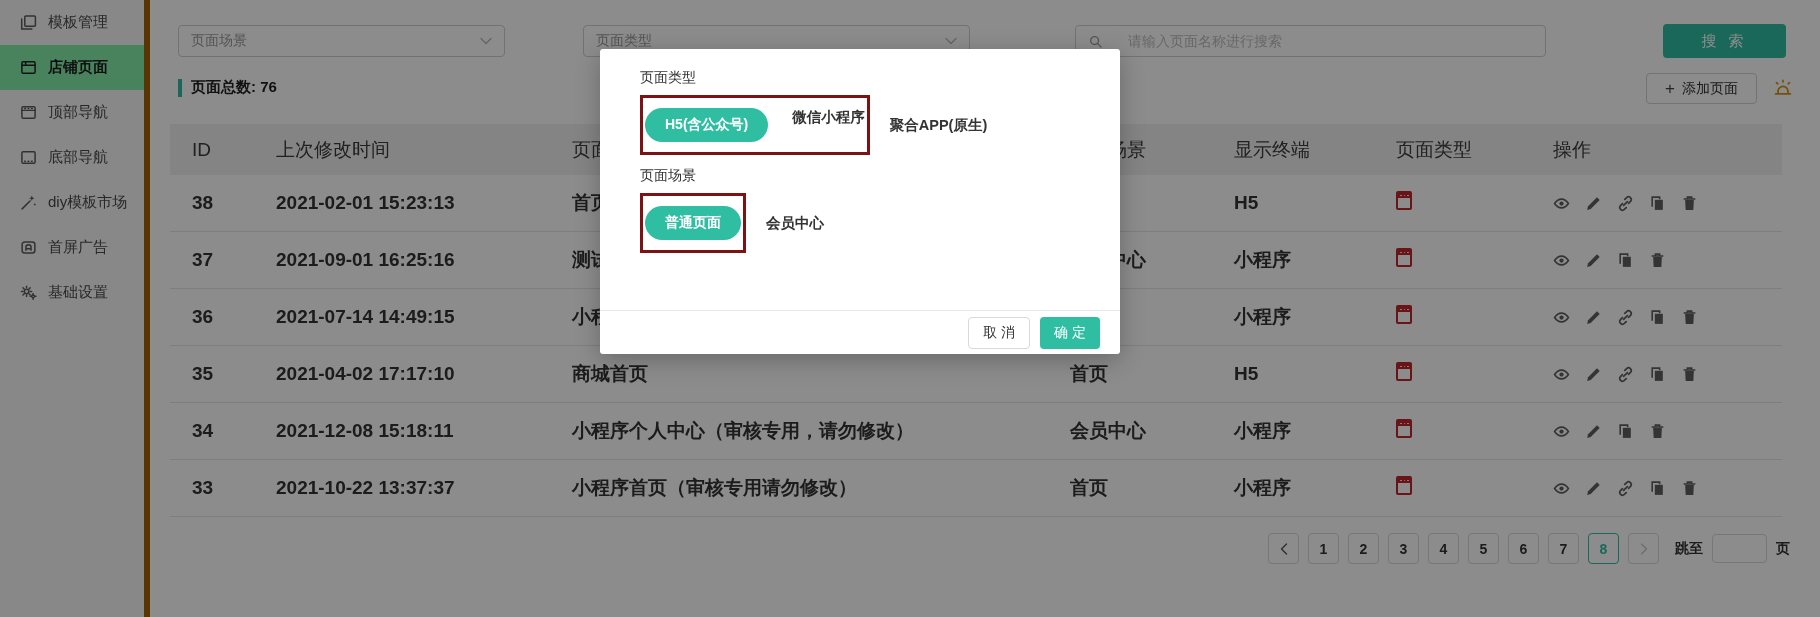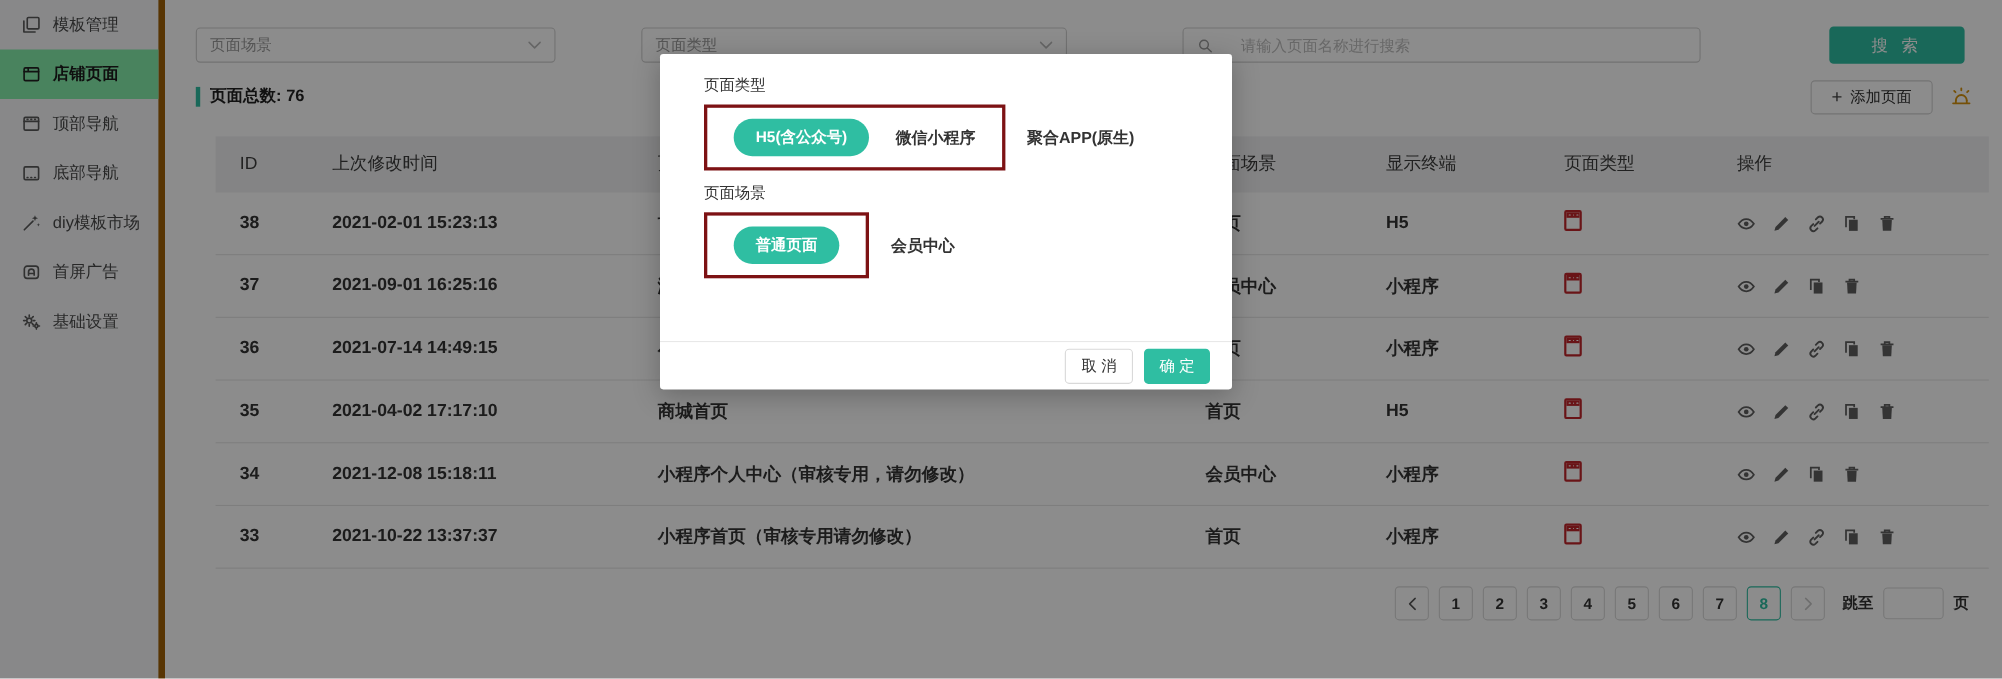--- a/index.html
+++ b/index.html
@@ -44,21 +44,21 @@
 
   .add-btn { position:absolute; left:1496px; top:73px; width:111px; height:31px;
              background:#fff; border:1px solid #d2d2d2; border-radius:4px; font-size:14px;
              color:#333; font-family:inherit; cursor:pointer; display:flex; align-items:center;
              justify-content:center; gap:7px; }
   .add-btn .plus { font-size:17px; line-height:1; color:#444; }
   .alarm { position:absolute; left:1622px; top:77px; width:22px; height:22px; color:#d6930f;
            cursor:pointer; display:flex; }
 
   
-  .table { position:absolute; left:46px; top:124px; width:1612px; font-size:16px; }
+  .table { position:absolute; left:20px; top:124px; width:1612px; font-size:19px; }
   .tr { display:grid; grid-template-columns:84px 296px 498px 164px 162px 157px 1fr;
         padding-left:22px; align-items:center; }
   .thead { background:#f0f1f2; height:51px; color:#3c3c3c; }
   .tbody .tr { height:57px; border-bottom:1px solid #e6e6e6; color:#333; font-weight:bold; }
   .ops { display:flex; gap:15px; align-items:center; }
   .op { color:#5f5f5f; display:flex; cursor:pointer; }
 
   .red-page { display:inline-block; width:16px; height:19px; border:2px solid #c0262b;
               border-radius:2px; position:relative; background:#fff; }
   .red-page-top { position:absolute; left:0; top:0; right:0; height:5px; background:#c0262b;
@@ -82,22 +82,22 @@
   .overlay { position:absolute; inset:0; background:rgba(0,0,0,0.45); z-index:5; }
   .modal { position:absolute; left:600px; top:49px; width:520px; height:305px; background:#fff;
            border-radius:3px; z-index:10; box-shadow:0 6px 24px rgba(0,0,0,.25); }
   .modal-header { height:52px; padding:0 24px; display:flex; align-items:center;
                   justify-content:space-between; border-bottom:1px solid #e8e8e8; }
   .modal-title { font-size:16px; color:#333; }
   .modal-close { font-size:22px; color:#9b9b9b; cursor:pointer; line-height:1; background:none; border:none; font-family:inherit; }
   .modal-body { padding:20px 0 0 40px; }
   .sec-label { font-size:14px; color:#333; margin-bottom:8px; }
   .opt-row { display:flex; align-items:center; }
-  .hl-box { border:3px solid var(--annotation,#7d1214); display:inline-flex; align-items:center;
-            gap:24px; padding:10px 24px; }
+  .hl-box { border:3px solid var(--annotation,#7d1214); display:inline-flex; align-items:flex-start;
+            gap:24px; padding:10px 2px; }
   .pill { background:var(--accent,#2fbea2); color:#fff; font-weight:bold; font-size:14px;
           padding:8px 20px; border-radius:18px; cursor:pointer; white-space:nowrap; }
   .opt-text { font-size:14.5px; font-weight:bold; color:#333; cursor:pointer; white-space:nowrap; }
   .outside { margin-left:20px; }
   .sec2 { margin-top:12px; }
   .modal-footer { position:absolute; left:0; right:0; bottom:0; height:44px;
                   border-top:1px solid #e8e8e8; display:flex; align-items:center;
                   justify-content:flex-end; gap:10px; padding-right:20px; }
   .btn-cancel { background:#fff; border:1px solid #d9d9d9; border-radius:4px; padding:6px 14px;
                 font-size:14px; color:#333; font-family:inherit; cursor:pointer; }

